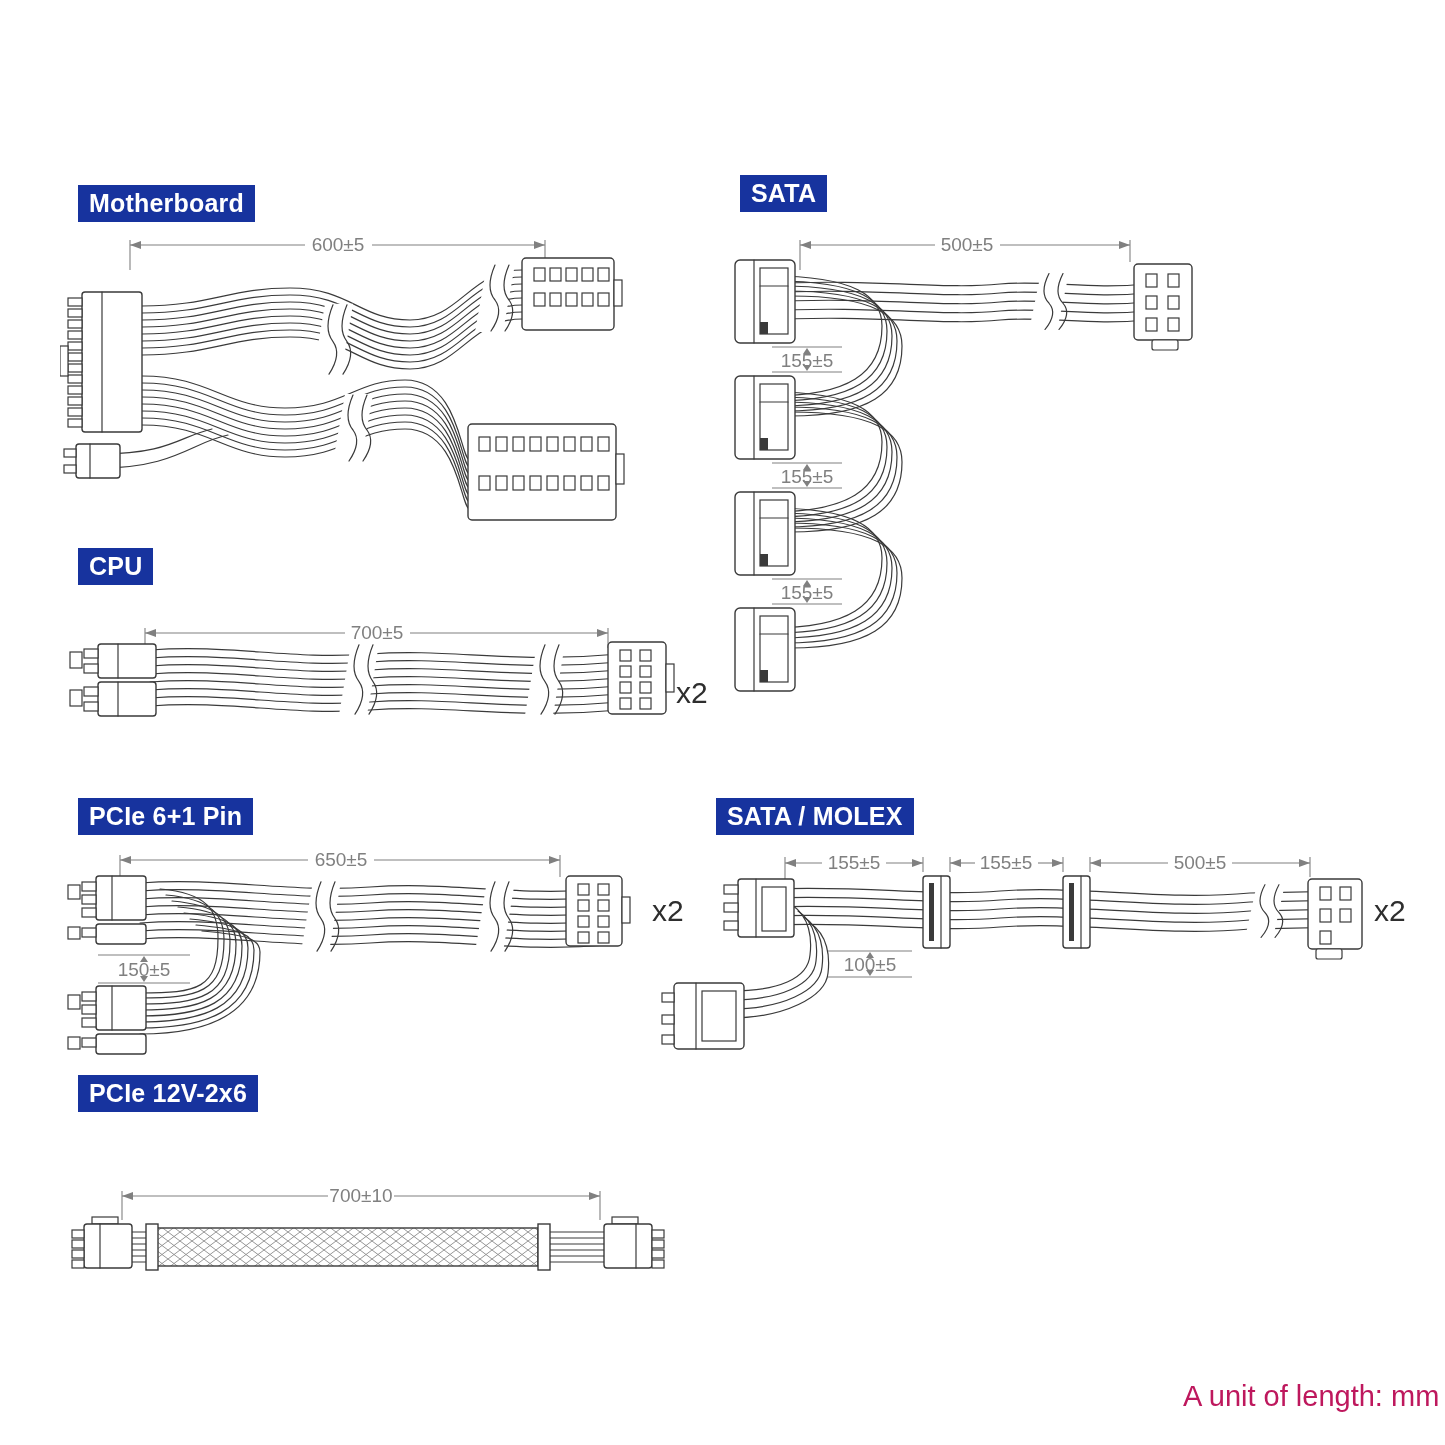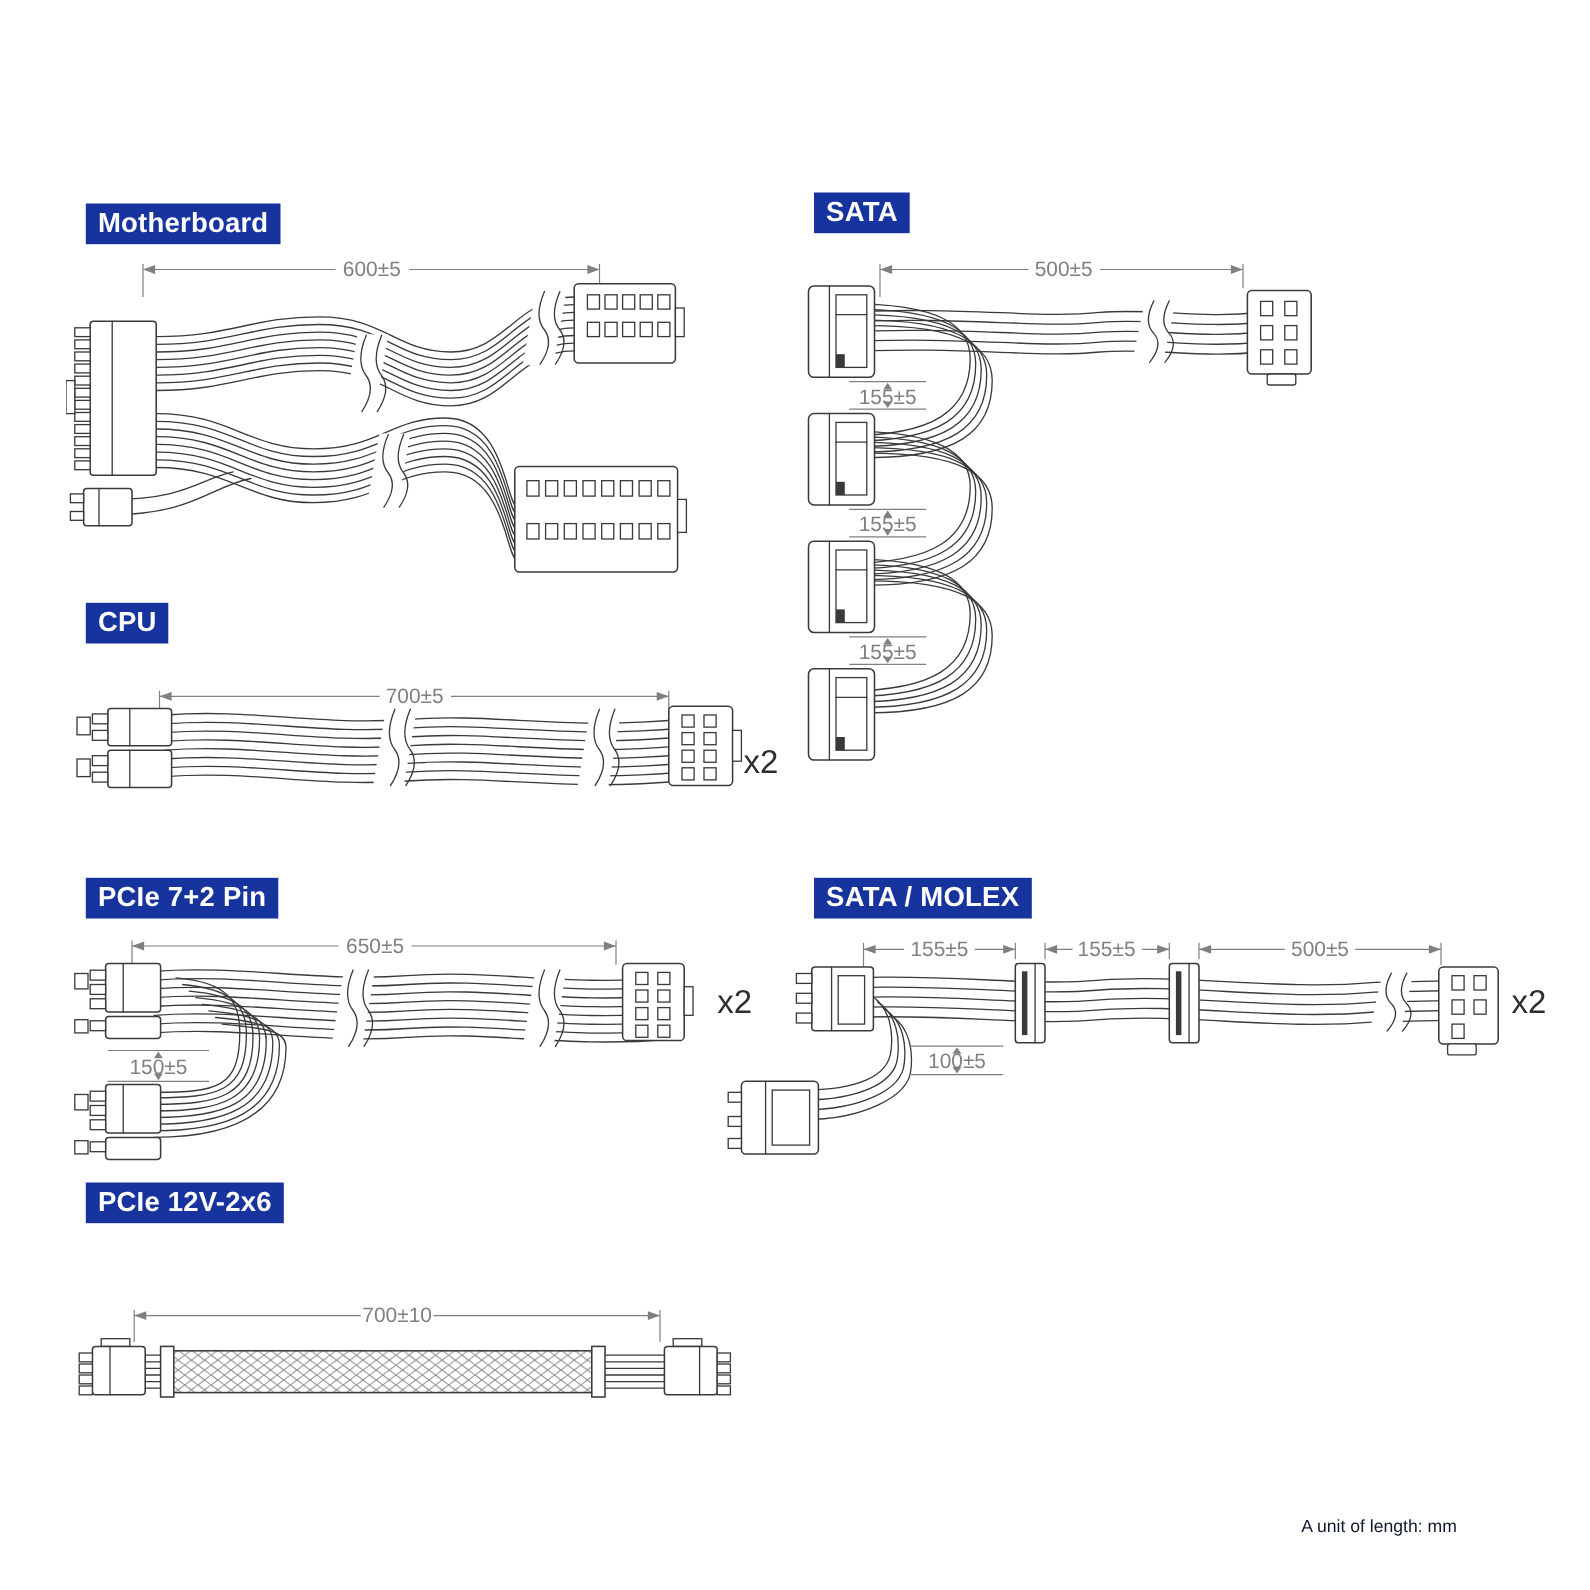--- a/index.html
+++ b/index.html
@@ -17,21 +17,21 @@
   .pin  { stroke:var(--line,#3a3a3a); stroke-width:1.2; fill:#fff; }
   .fdark{ fill:var(--line,#3a3a3a); stroke:none; }
   .wh   { fill:#fff; stroke:none; }
   .sleeve { stroke:var(--line,#3a3a3a); stroke-width:1.4; }
   
   .dln { stroke:var(--dim,#808080); stroke-width:1.1; fill:none; }
   .dar { fill:var(--dim,#808080); stroke:none; }
   .dtx { fill:var(--dim,#6e6e6e); font-size:19px; font-family:"Liberation Sans",sans-serif; }
   .mid { text-anchor:middle; }
   .qty { fill:#2e2e2e; font-size:30px; font-family:"Liberation Sans",sans-serif; }
-  .footer-note { position:absolute; color:#0f172a; font-size:16px; white-space:nowrap; }
+  .footer-note { position:absolute; color:#be185d; font-size:29px; white-space:nowrap; }
 </style>
 </head>
 <body>
 
 <div class="page">
 
   <svg width="0" height="0" style="position:absolute" aria-hidden="true">
     <defs>
       <g id="brk">
         <path class="wh" d="M3,-4 L31,-4 L19,64 L-9,64 Z"></path>
@@ -41,22 +41,22 @@
       <pattern id="braid" width="12" height="9" patternUnits="userSpaceOnUse">
         <path d="M0,0 L6,4.5 L0,9" stroke="#8a8a8a" stroke-width="0.9" fill="none"></path>
         <path d="M12,0 L6,4.5 L12,9" stroke="#8a8a8a" stroke-width="0.9" fill="none"></path>
       </pattern>
     </defs>
   </svg>
 
   <div class="sec-label" style="left:78px;top:185px">Motherboard</div>
   <div class="sec-label" style="left:740px;top:175px">SATA</div>
   <div class="sec-label" style="left:78px;top:548px">CPU</div>
-  <div class="sec-label" style="left:78px;top:798px">PCIe 7+2 Pin</div>
-  <div class="sec-label" style="left:740px;top:798px">SATA / MOLEX</div>
+  <div class="sec-label" style="left:78px;top:798px">PCIe 6+1 Pin</div>
+  <div class="sec-label" style="left:716px;top:798px">SATA / MOLEX</div>
   <div class="sec-label" style="left:78px;top:1075px">PCIe 12V-2x6</div>
 
   <svg class="diag" style="left:60px;top:228px" width="620" height="320" viewBox="0 0 620 320">
     <defs>
       <path id="mbt" d="M82,78 C150,78 170,60 230,60 C290,60 300,92 350,92 C400,92 410,42 462,42"></path>
       <path id="mbb" d="M82,148 C150,148 165,180 225,180 C285,180 295,152 345,152 C400,152 400,232 410,232"></path>
     </defs>
 
     <g>
       <line class="dln" x1="70" y1="12" x2="70" y2="42"></line>

